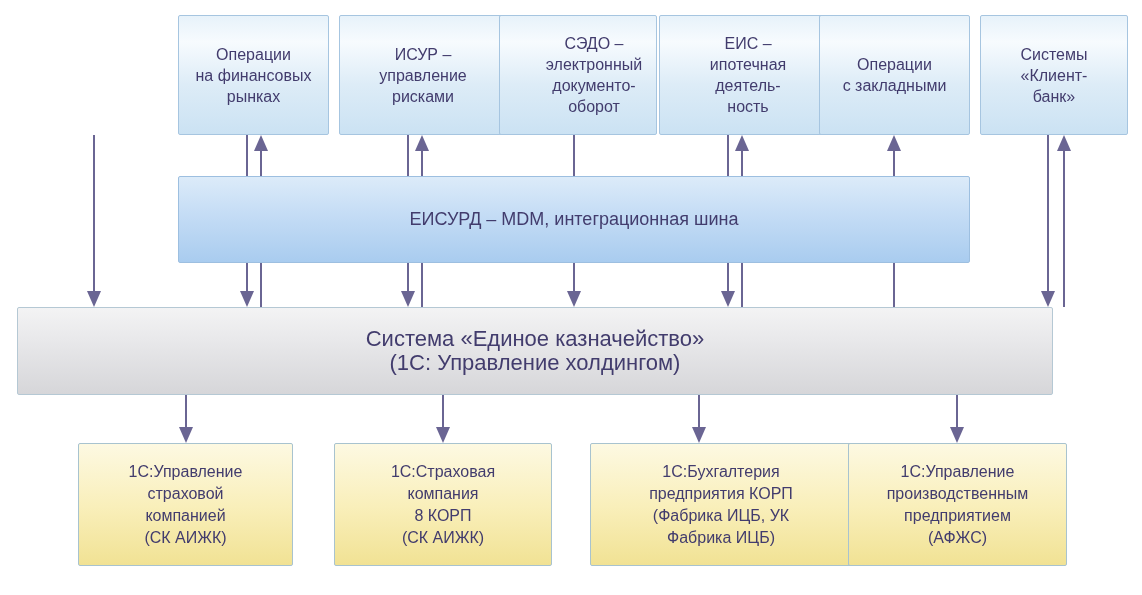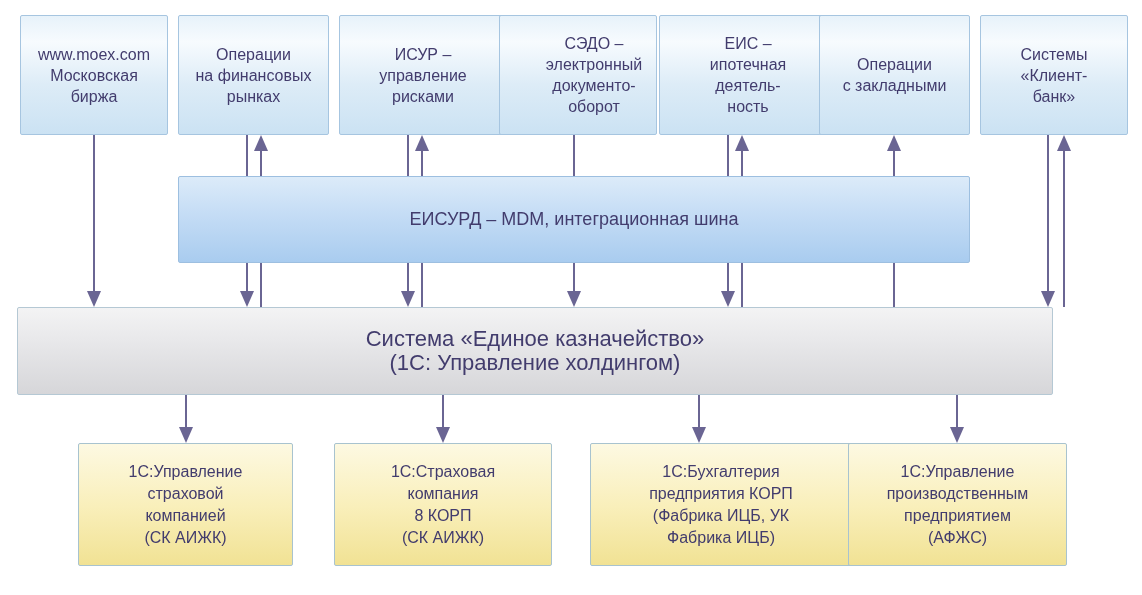--- a/index.html
+++ b/index.html
@@ -59,23 +59,20 @@
     position:absolute;width:0;height:0;
     border-left:7px solid transparent;border-right:7px solid transparent;
     border-bottom:16px solid var(--arrow);
   }
 </style>
 </head>
 <body>
 
 <div id="canvas">
 
-  <div class="box topbox" style="left:20px;width:148px;">www.moex.com
-Московская
-биржа</div>
   <div class="box topbox" style="left:178px;width:151px;">Операции
 на финансовых
 рынках</div>
   <div class="box topbox" style="left:339px;width:168px;">ИСУР –
 управление
 рисками</div>
   <div class="box topbox" style="left:499px;width:158px;padding-left:32px;">СЭДО –
 электронный
 документо-
 оборот</div>

